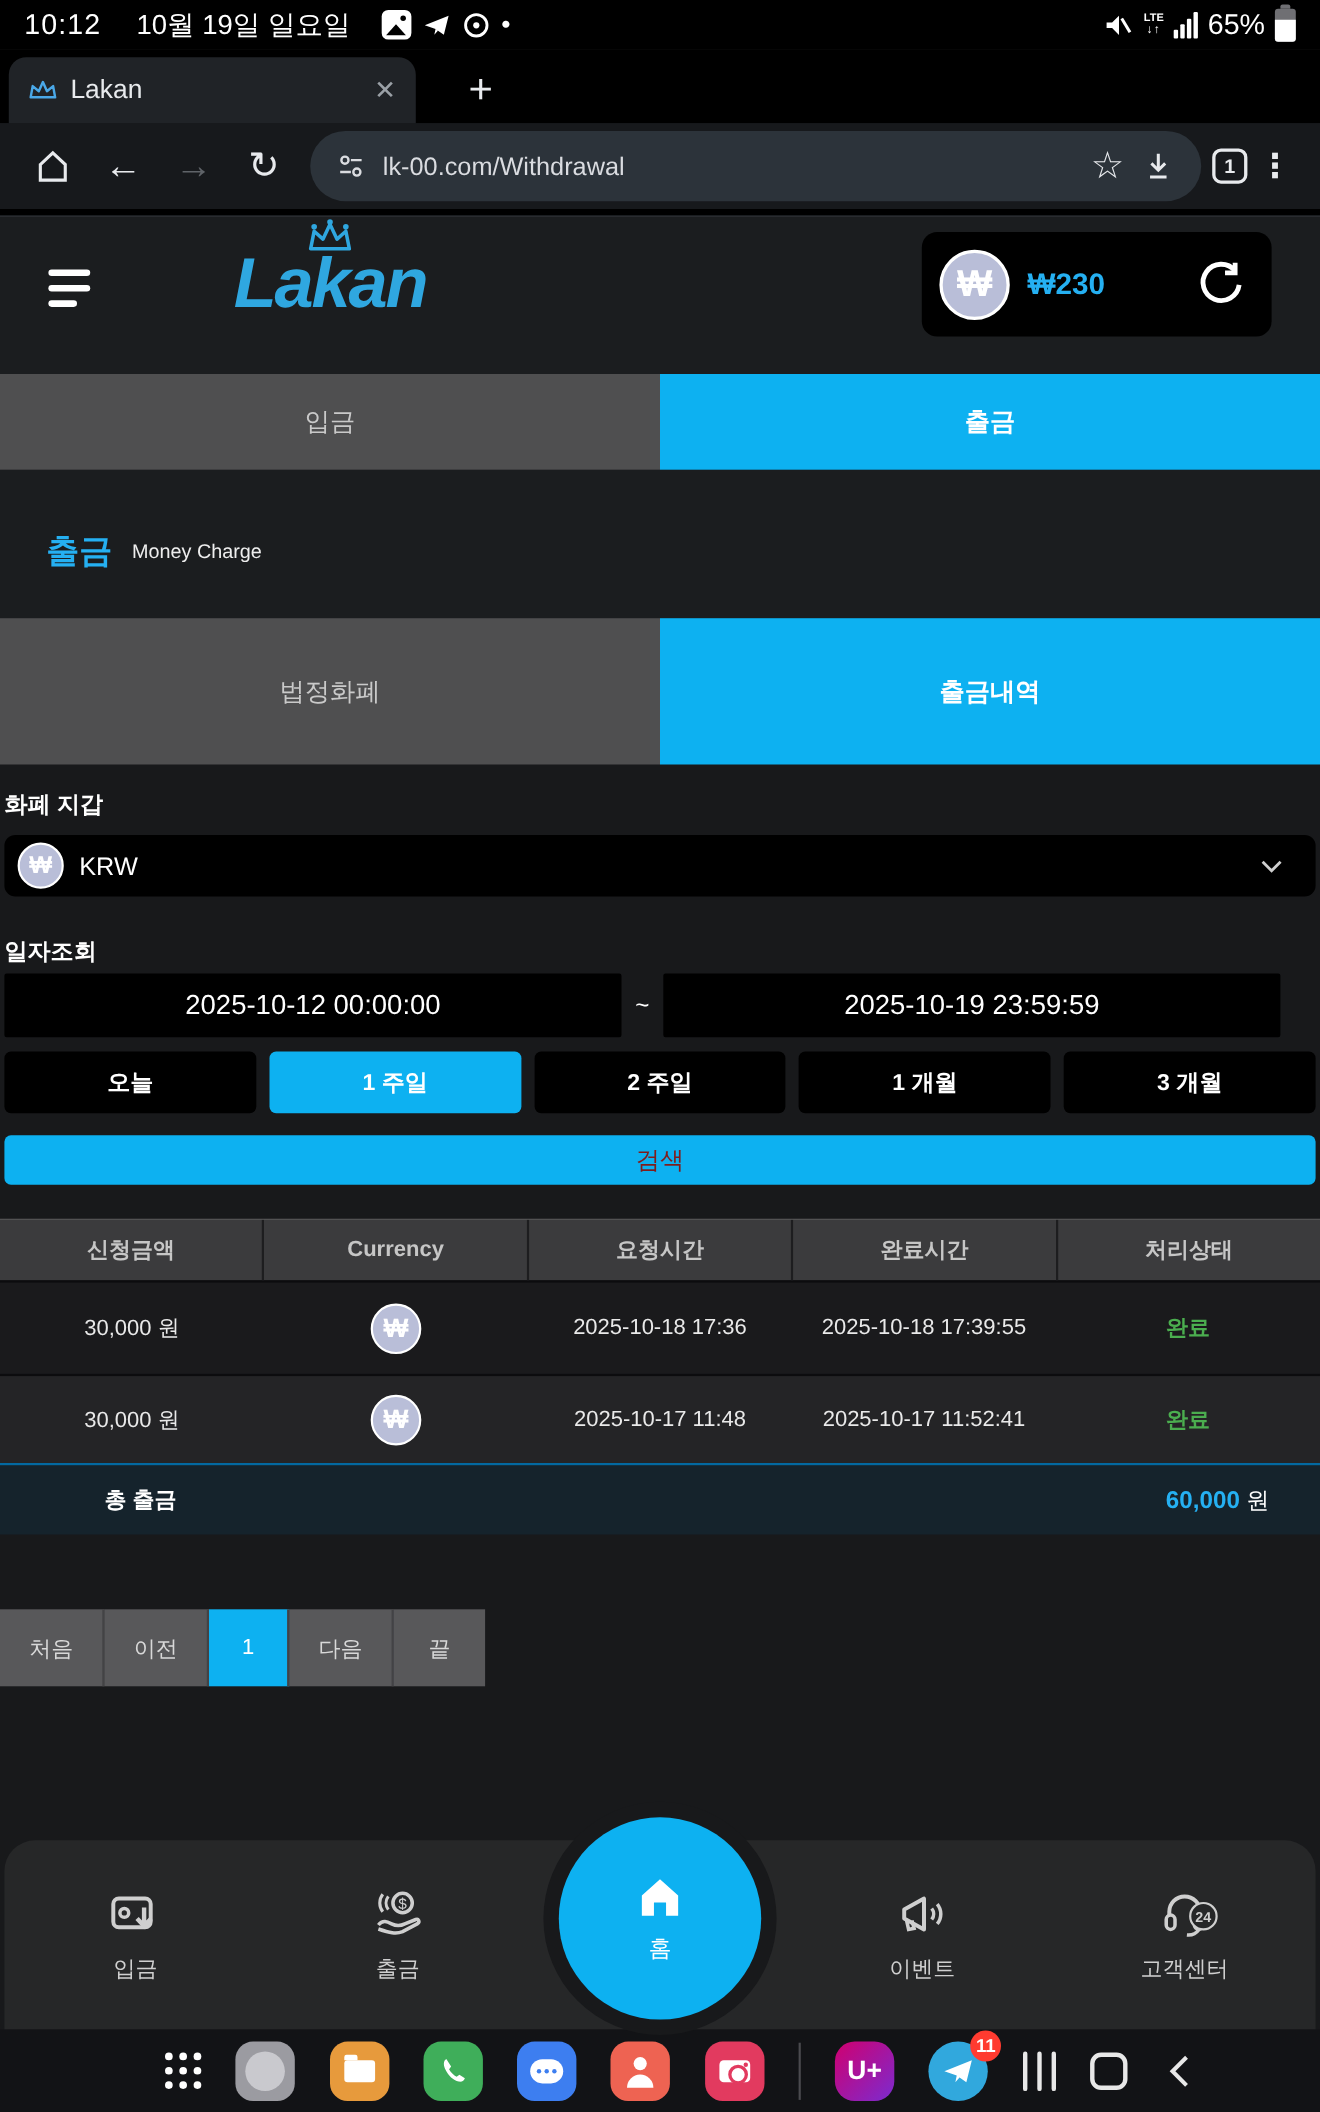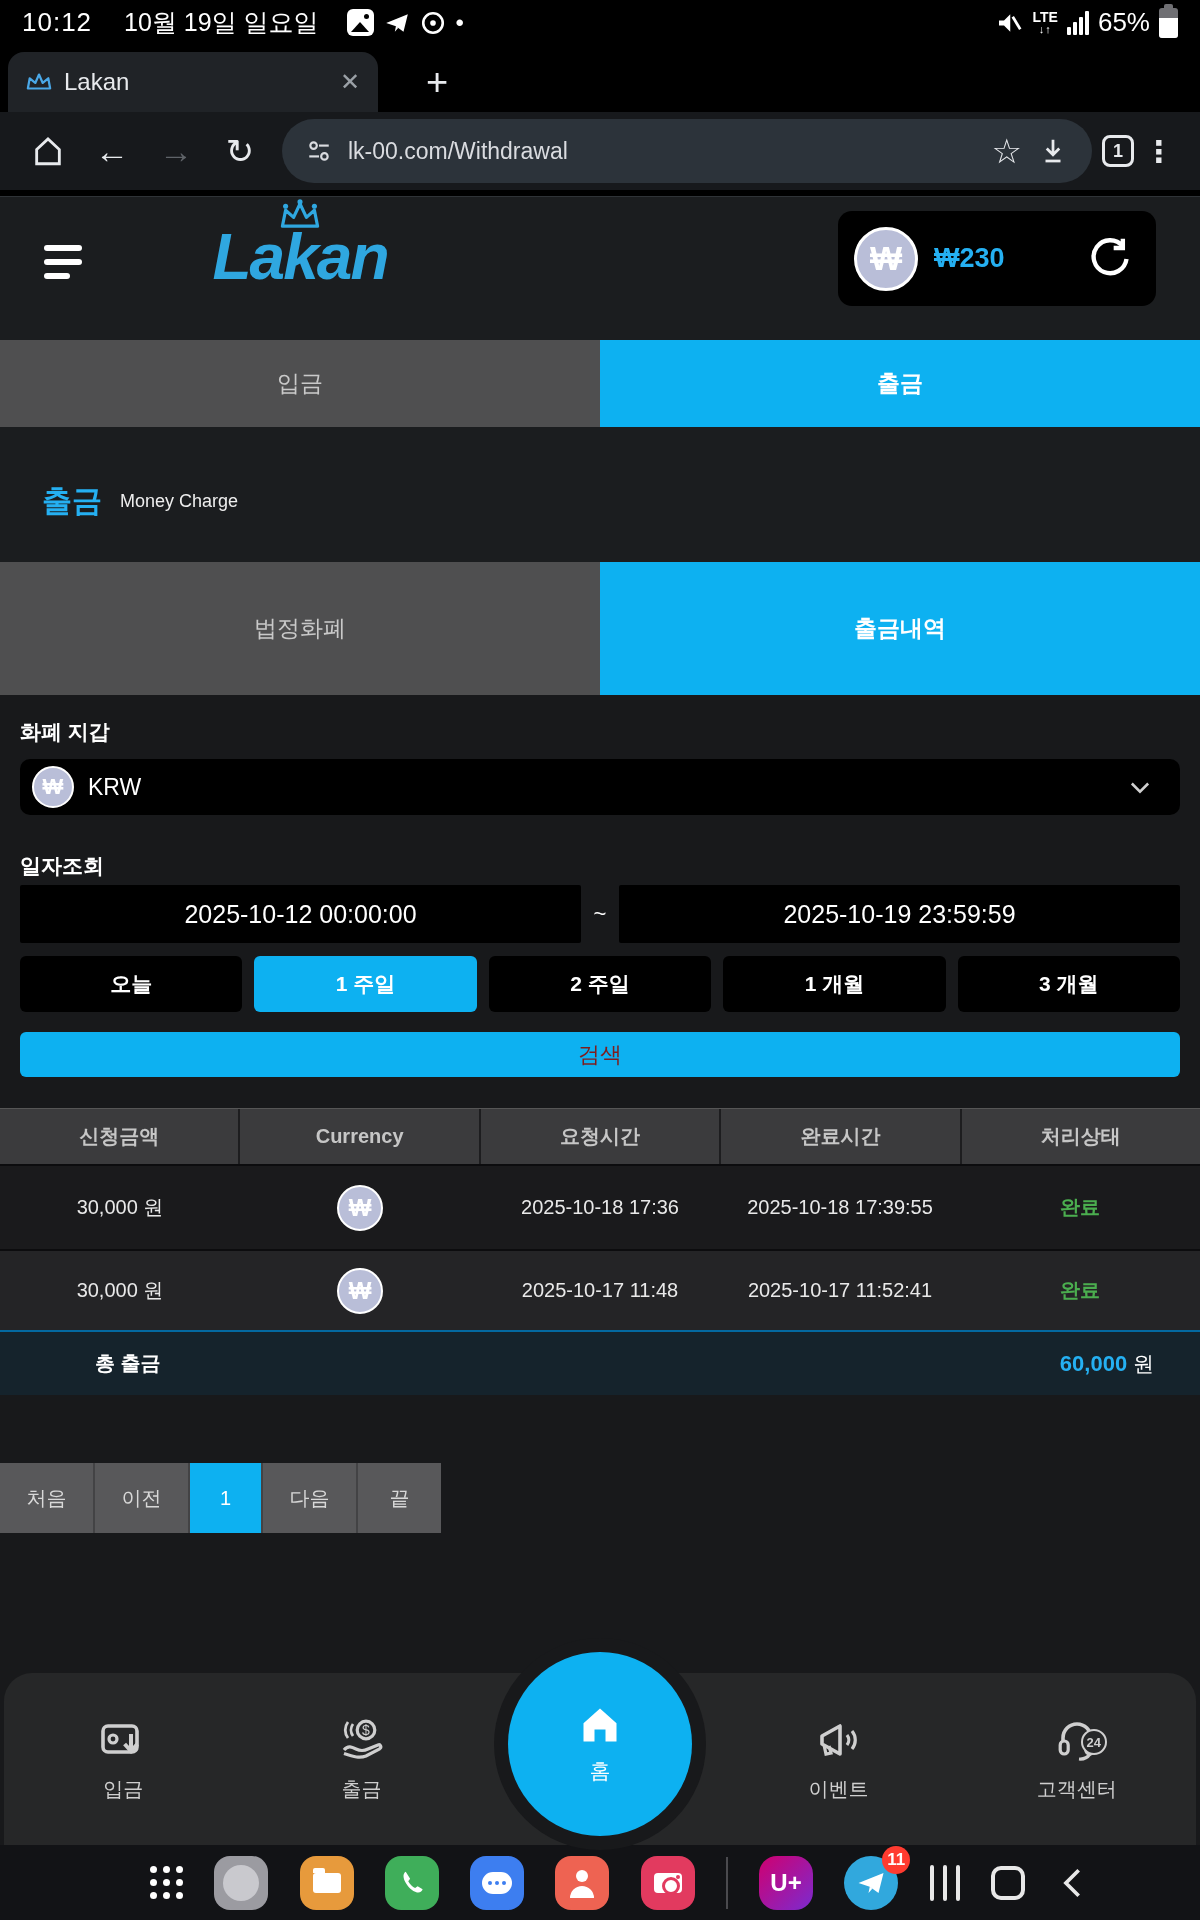--- a/index.html
+++ b/index.html
@@ -10,21 +10,21 @@
   .status-bar { height:45px; background:#000; color:#fff; display:flex; align-items:center; padding:0 22px; gap:10px; }
   .sb-time { font-size:26px; font-weight:400; letter-spacing:1px; }
   .sb-date { font-size:25px; margin-left:22px; }
   .sb-noti { display:flex; align-items:center; gap:10px; margin-left:18px; }
   .ic-img { width:27px; height:27px; background:#fff; border-radius:6px; position:relative; overflow:hidden; }
   .ic-img::before { content:""; position:absolute; left:4px; bottom:4px; border-left:9px solid transparent; border-right:9px solid transparent; border-bottom:10px solid #000; }
   .ic-img::after { content:""; position:absolute; right:5px; top:5px; width:5px; height:5px; border-radius:50%; background:#000; }
   .sb-right { margin-left:auto; display:flex; align-items:center; gap:9px; }
   .sb-pct { font-size:26px; }
   .lte { display:flex; flex-direction:column; align-items:center; line-height:1; }
-  .lte span:first-child { font-size:14px; font-weight:bold; }
+  .lte span:first-child { font-size:10px; font-weight:bold; }
   .lte span:last-child { font-size:11px; letter-spacing:1px; }
   .sig { display:flex; align-items:flex-end; gap:2px; height:24px; }
   .sig i { width:4px; background:#fff; border-radius:1px; display:block; }
   .batt { width:19px; height:30px; background:#6f6f73; border-radius:3px; position:relative; }
   .batt::before { content:""; position:absolute; top:-4px; left:5px; width:9px; height:4px; background:#6f6f73; border-radius:2px 2px 0 0; }
   .batt i { position:absolute; bottom:0; left:0; right:0; height:65%; background:#fff; border-radius:0 0 3px 3px; }
 
   
   .tab-strip { height:67px; background:#000; display:flex; align-items:flex-end; }
   .btab { width:370px; height:60px; margin-left:8px; background:#202327; border-radius:16px 16px 0 0; display:flex; align-items:center; padding:0 18px; gap:12px; color:#e8eaed; }
@@ -59,21 +59,21 @@
   .seg .off { background:#4f4f50; color:#c9c9c9; }
   .seg .on  { background:#0db1f1; color:#fff; font-weight:bold; }
   .seg2 { height:133px; }
 
   
   .section-head { height:135px; background:#1b1d1f; display:flex; align-items:center; padding:14px 0 0 42px; gap:18px; }
   .section-title { color:#25b0f2; font-size:30px; font-weight:bold; }
   .section-sub { color:#eee; font-size:18px; }
 
   
-  .form { padding:0 20px; }
+  .form { padding:0 4px; }
   .flabel { color:#fff; font-size:21px; font-weight:bold; margin:26px 0 0 0; line-height:22px; }
   .dropdown { margin-top:16px; height:56px; background:#000; border-radius:10px; display:flex; align-items:center; padding:0 26px 0 12px; gap:14px; }
   .coin-sm { width:42px; height:42px; background:#b9bed8; border:2px solid #fff; border-radius:50%; color:#fff; font-weight:bold; font-size:22px; display:flex; align-items:center; justify-content:center; }
   .dd-val { color:#fff; font-size:23px; flex:1; }
   .flabel2 { margin-top:40px; }
   .date-row { margin-top:8px; display:flex; align-items:center; }
   .date-box { width:561px; height:58px; background:#000; border-radius:2px; color:#fff; font-size:25px; display:flex; align-items:center; justify-content:center; }
   .tilde { width:38px; text-align:center; color:#fff; font-size:22px; }
   .period-row { margin-top:13px; display:flex; gap:12px; }
   .pbtn { flex:1; height:56px; background:#000; border-radius:6px; color:#fff; font-size:21px; font-weight:bold; display:flex; align-items:center; justify-content:center; }

